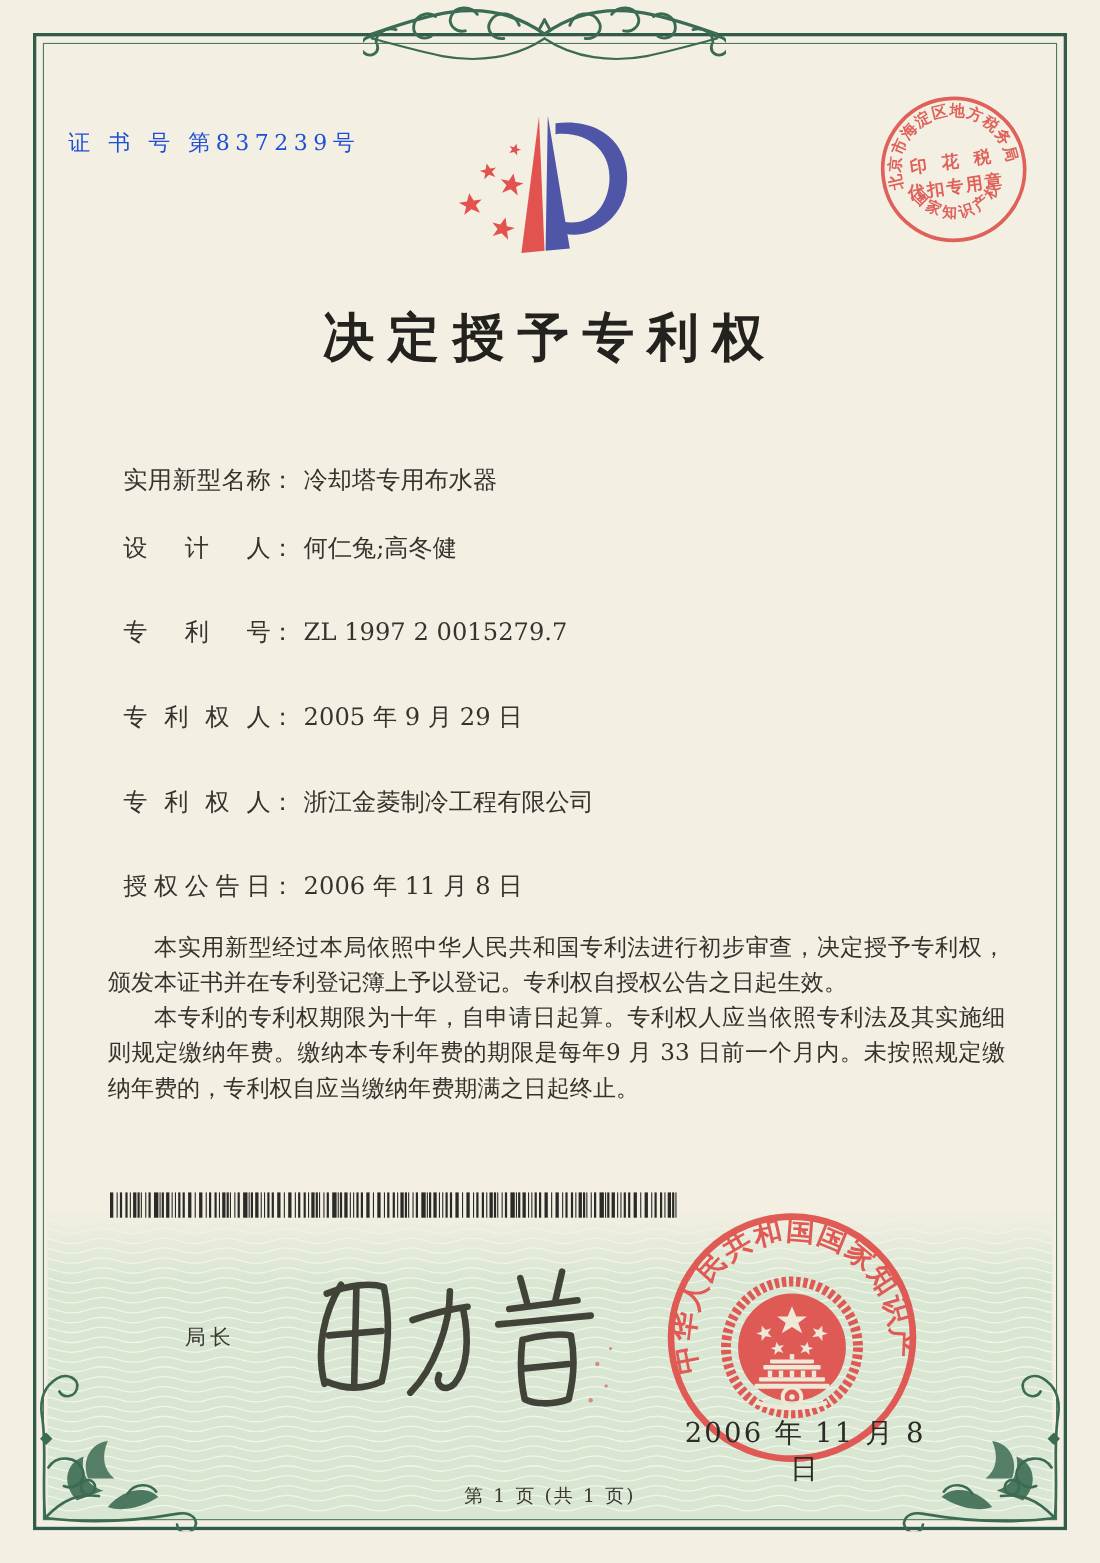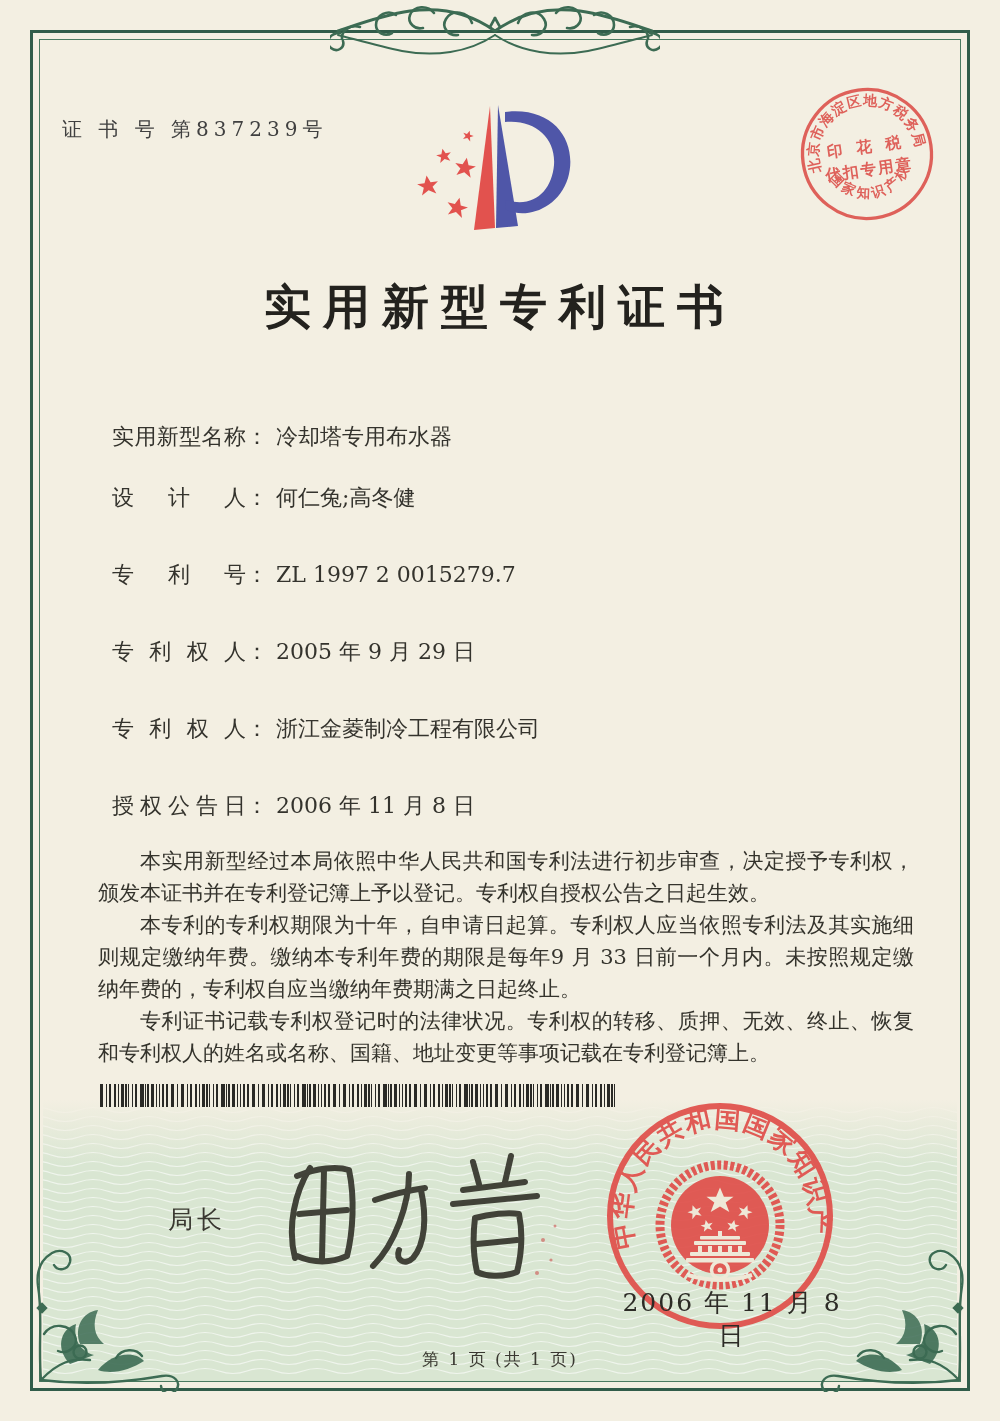--- a/index.html
+++ b/index.html
@@ -12,21 +12,21 @@
   .frame-outer{
     position:absolute;left:30px;top:30px;right:30px;bottom:30px;
     border:3px solid #305c49;pointer-events:none;
   }
   .frame-inner{
     position:absolute;left:39px;top:39px;right:39px;bottom:39px;
     border:1px solid #4a7a60;pointer-events:none;
   }
   .cert-no{
     position:absolute;left:62px;top:116px;
-    font-size:20px;letter-spacing:5px;color:#404040;
+    font-size:20px;letter-spacing:5px;color:#1d4ed8;
   }
   .logo{position:absolute;left:402px;top:92px;width:178px;height:152px;}
   .tax-stamp{position:absolute;left:763px;top:50px;width:208px;height:208px;transform:rotate(-8deg);opacity:.92;}
   .title{
     position:absolute;left:0;top:276px;width:100%;
     text-align:center;font-size:47px;font-weight:700;letter-spacing:12px;
     color:#23221e;
   }
   .fields{position:absolute;left:112px;top:406px;width:700px;}
   .field-row{position:absolute;left:0;font-size:22px;white-space:nowrap;color:#34332d;}
@@ -36,21 +36,21 @@
     position:absolute;left:98px;top:845px;width:816px;
     font-size:21px;line-height:32px;text-align:justify;color:#34332c;
   }
   .paras p{margin:0;text-indent:2em;}
   .barcode{
     position:absolute;left:100px;top:1084px;width:524px;height:23px;
     display:flex;align-items:stretch;z-index:3;
   }
   .barcode span{display:block;height:100%;background:#2a2a26;}
   .wave-panel{position:absolute;left:43px;top:1100px;width:914px;height:281px;z-index:1;}
-  .sig-label{position:absolute;left:168px;top:1203px;font-size:25px;letter-spacing:4px;color:#3a3831;z-index:4;}
+  .sig-label{position:absolute;left:168px;top:1203px;font-size:19px;letter-spacing:4px;color:#3a3831;z-index:4;}
   .sig-svg{position:absolute;left:225px;top:1140px;width:340px;height:160px;z-index:4;}
   .office-seal{position:absolute;left:600px;top:1095px;width:242px;height:242px;z-index:4;opacity:.93;}
   .seal-date{
     position:absolute;left:612px;top:1286px;width:240px;text-align:center;
     font-size:25px;letter-spacing:2px;color:#2c2b26;z-index:5;
   }
   .footer{
     position:absolute;left:0;top:1348px;width:100%;text-align:center;
     font-size:17px;letter-spacing:2px;color:#3a3831;z-index:4;
   }
@@ -184,35 +184,34 @@
       <textPath href="#ts-top" startOffset="1%">北京市海淀区地方税务局</textPath>
     </text>
     <text font-size="13" letter-spacing="3" font-weight="700">
       <textPath href="#ts-bottom" startOffset="2%">国家知识产权局</textPath>
     </text>
     <text x="100" y="98" text-anchor="middle" font-size="15" letter-spacing="4" font-weight="700">印 花 税</text>
     <text x="100" y="120" text-anchor="middle" font-size="15" letter-spacing="2" font-weight="700">代扣专用章</text>
   </g>
 </svg>
 
-<div class="title">实用新型专利证书</div>
+<div class="title">决定授予专利权</div>
 
 <div class="fields" id="field-rows">
     <div class="field-row" style="top: 16px;"><span class="field-label">实用新型名称</span><span class="field-colon">：</span><span class="field-value">冷却塔专用布水器</span></div>
     <div class="field-row" style="top: 77px;"><span class="field-label">设计人</span><span class="field-colon">：</span><span class="field-value">何仁兔;高冬健</span></div>
     <div class="field-row" style="top: 154px;"><span class="field-label">专利号</span><span class="field-colon">：</span><span class="field-value">ZL 1997 2 0015279.7</span></div>
     <div class="field-row" style="top: 231px;"><span class="field-label">专利权人</span><span class="field-colon">：</span><span class="field-value">2005 年 9 月 29 日</span></div>
     <div class="field-row" style="top: 308px;"><span class="field-label">专利权人</span><span class="field-colon">：</span><span class="field-value">浙江金菱制冷工程有限公司</span></div>
     <div class="field-row" style="top: 385px;"><span class="field-label">授权公告日</span><span class="field-colon">：</span><span class="field-value">2006 年 11 月 8 日</span></div>
   </div>
 
 <div class="paras" id="paras">
     <p>本实用新型经过本局依照中华人民共和国专利法进行初步审查，决定授予专利权，颁发本证书并在专利登记簿上予以登记。专利权自授权公告之日起生效。</p>
     <p>本专利的专利权期限为十年，自申请日起算。专利权人应当依照专利法及其实施细则规定缴纳年费。缴纳本专利年费的期限是每年9 月 33 日前一个月内。未按照规定缴纳年费的，专利权自应当缴纳年费期满之日起终止。</p>
-    <p>专利证书记载专利权登记时的法律状况。专利权的转移、质押、无效、终止、恢复和专利权人的姓名或名称、国籍、地址变更等事项记载在专利登记簿上。</p>
   </div>
 
 <div class="barcode" id="barcode">
     <span style="width: 3px; margin-right: 3px;"></span>
     <span style="width: 1px; margin-right: 2px;"></span>
     <span style="width: 2px; margin-right: 3px;"></span>
     <span style="width: 2px; margin-right: 2px;"></span>
     <span style="width: 1px; margin-right: 2px;"></span>
     <span style="width: 3px; margin-right: 1px;"></span>
     <span style="width: 2px; margin-right: 1px;"></span>

